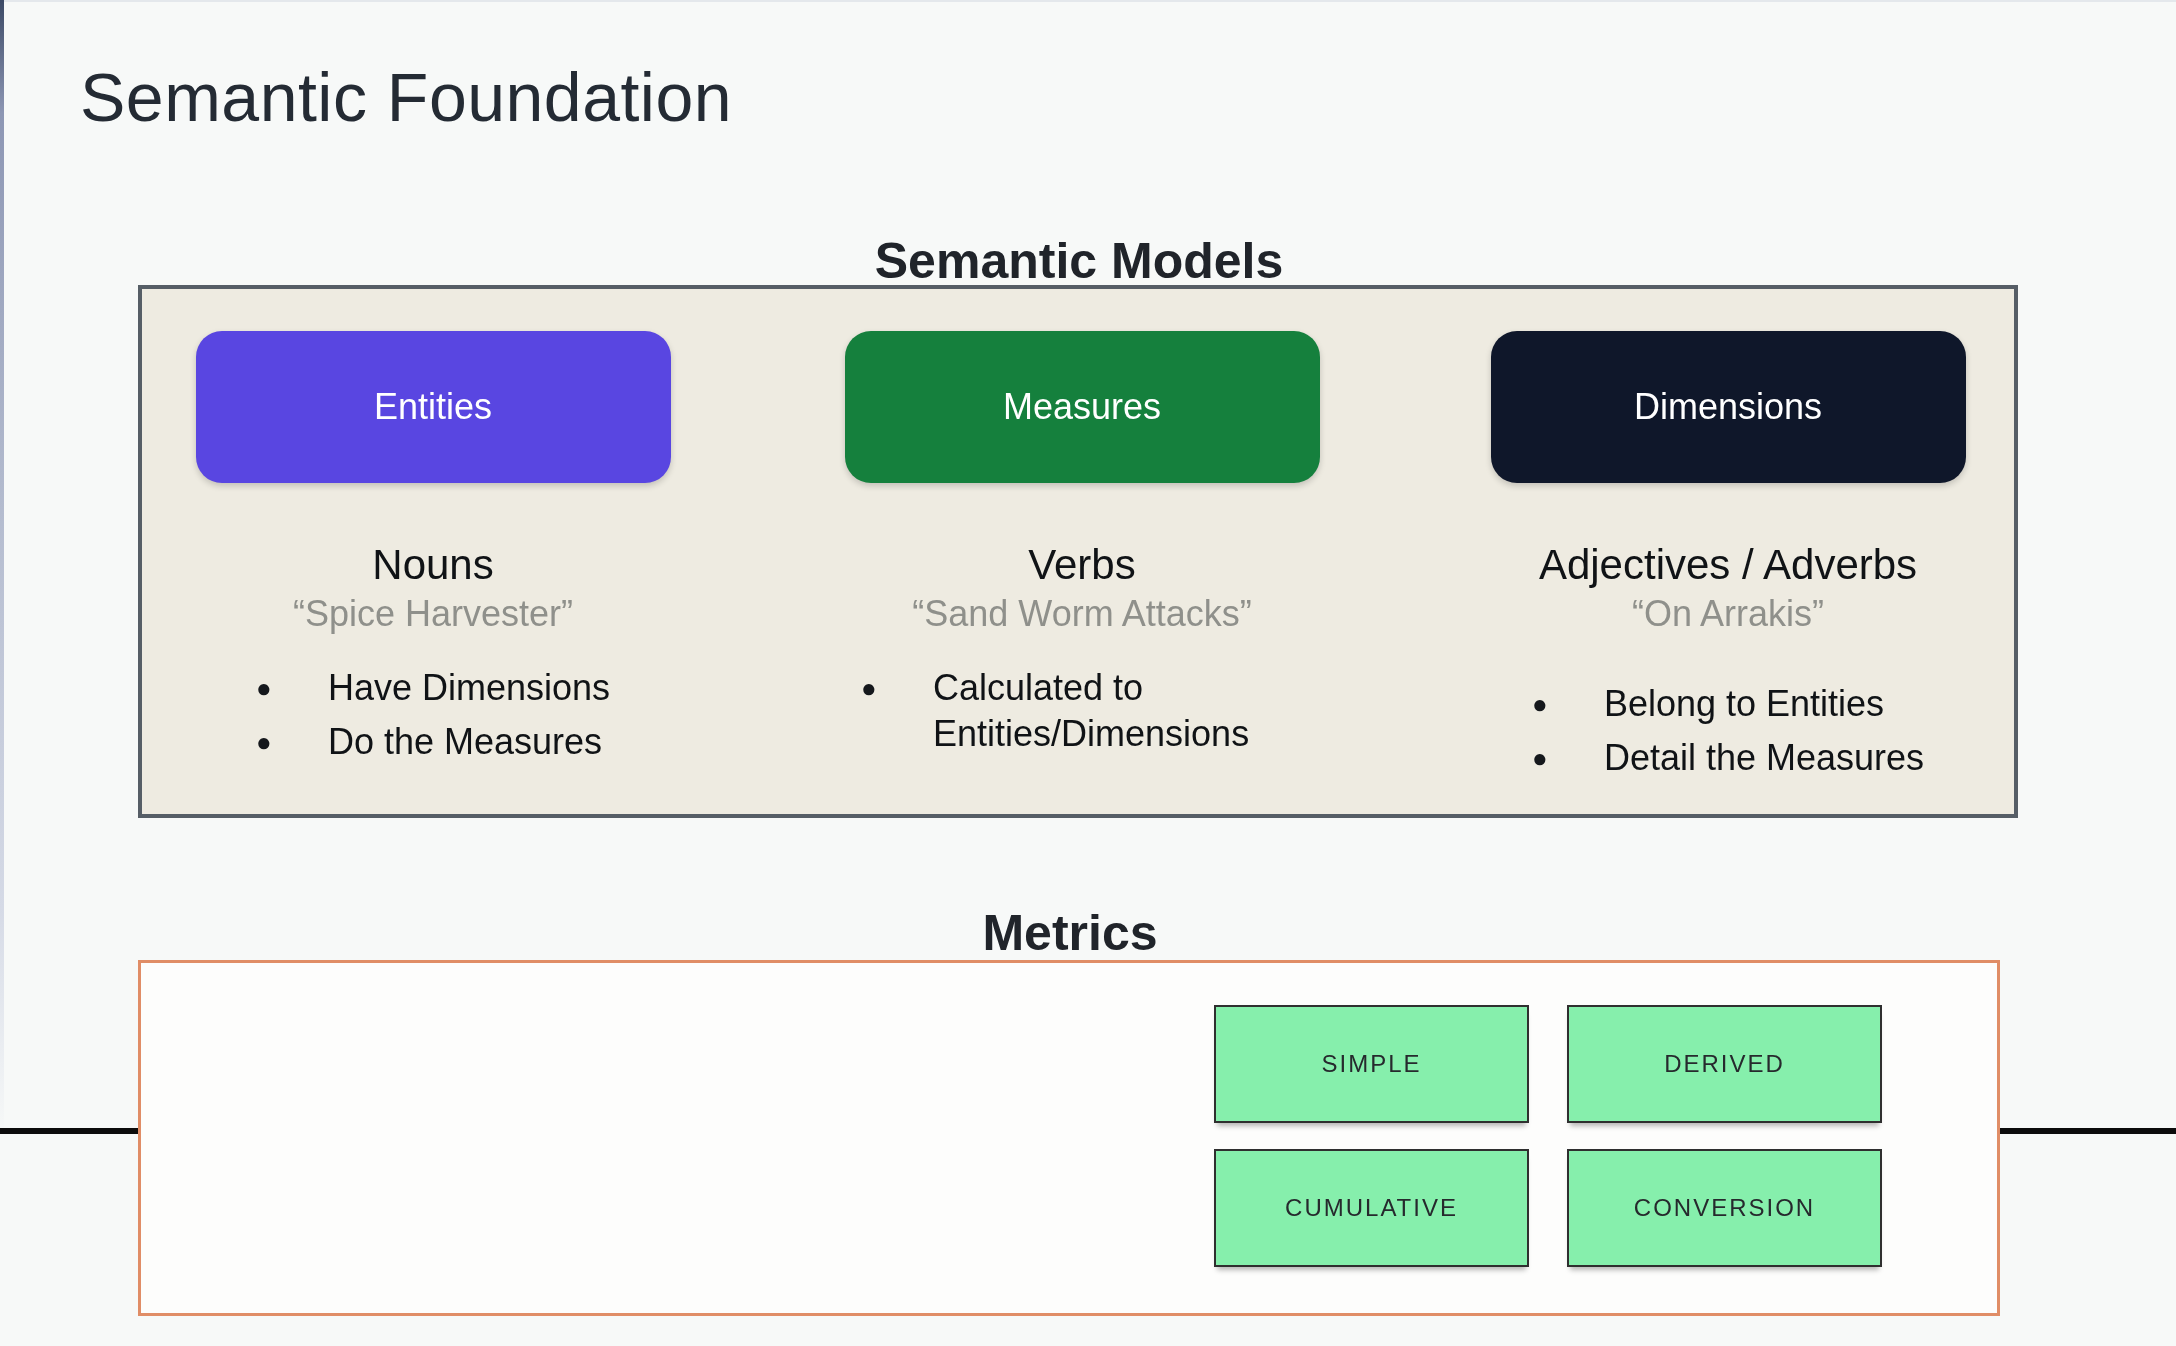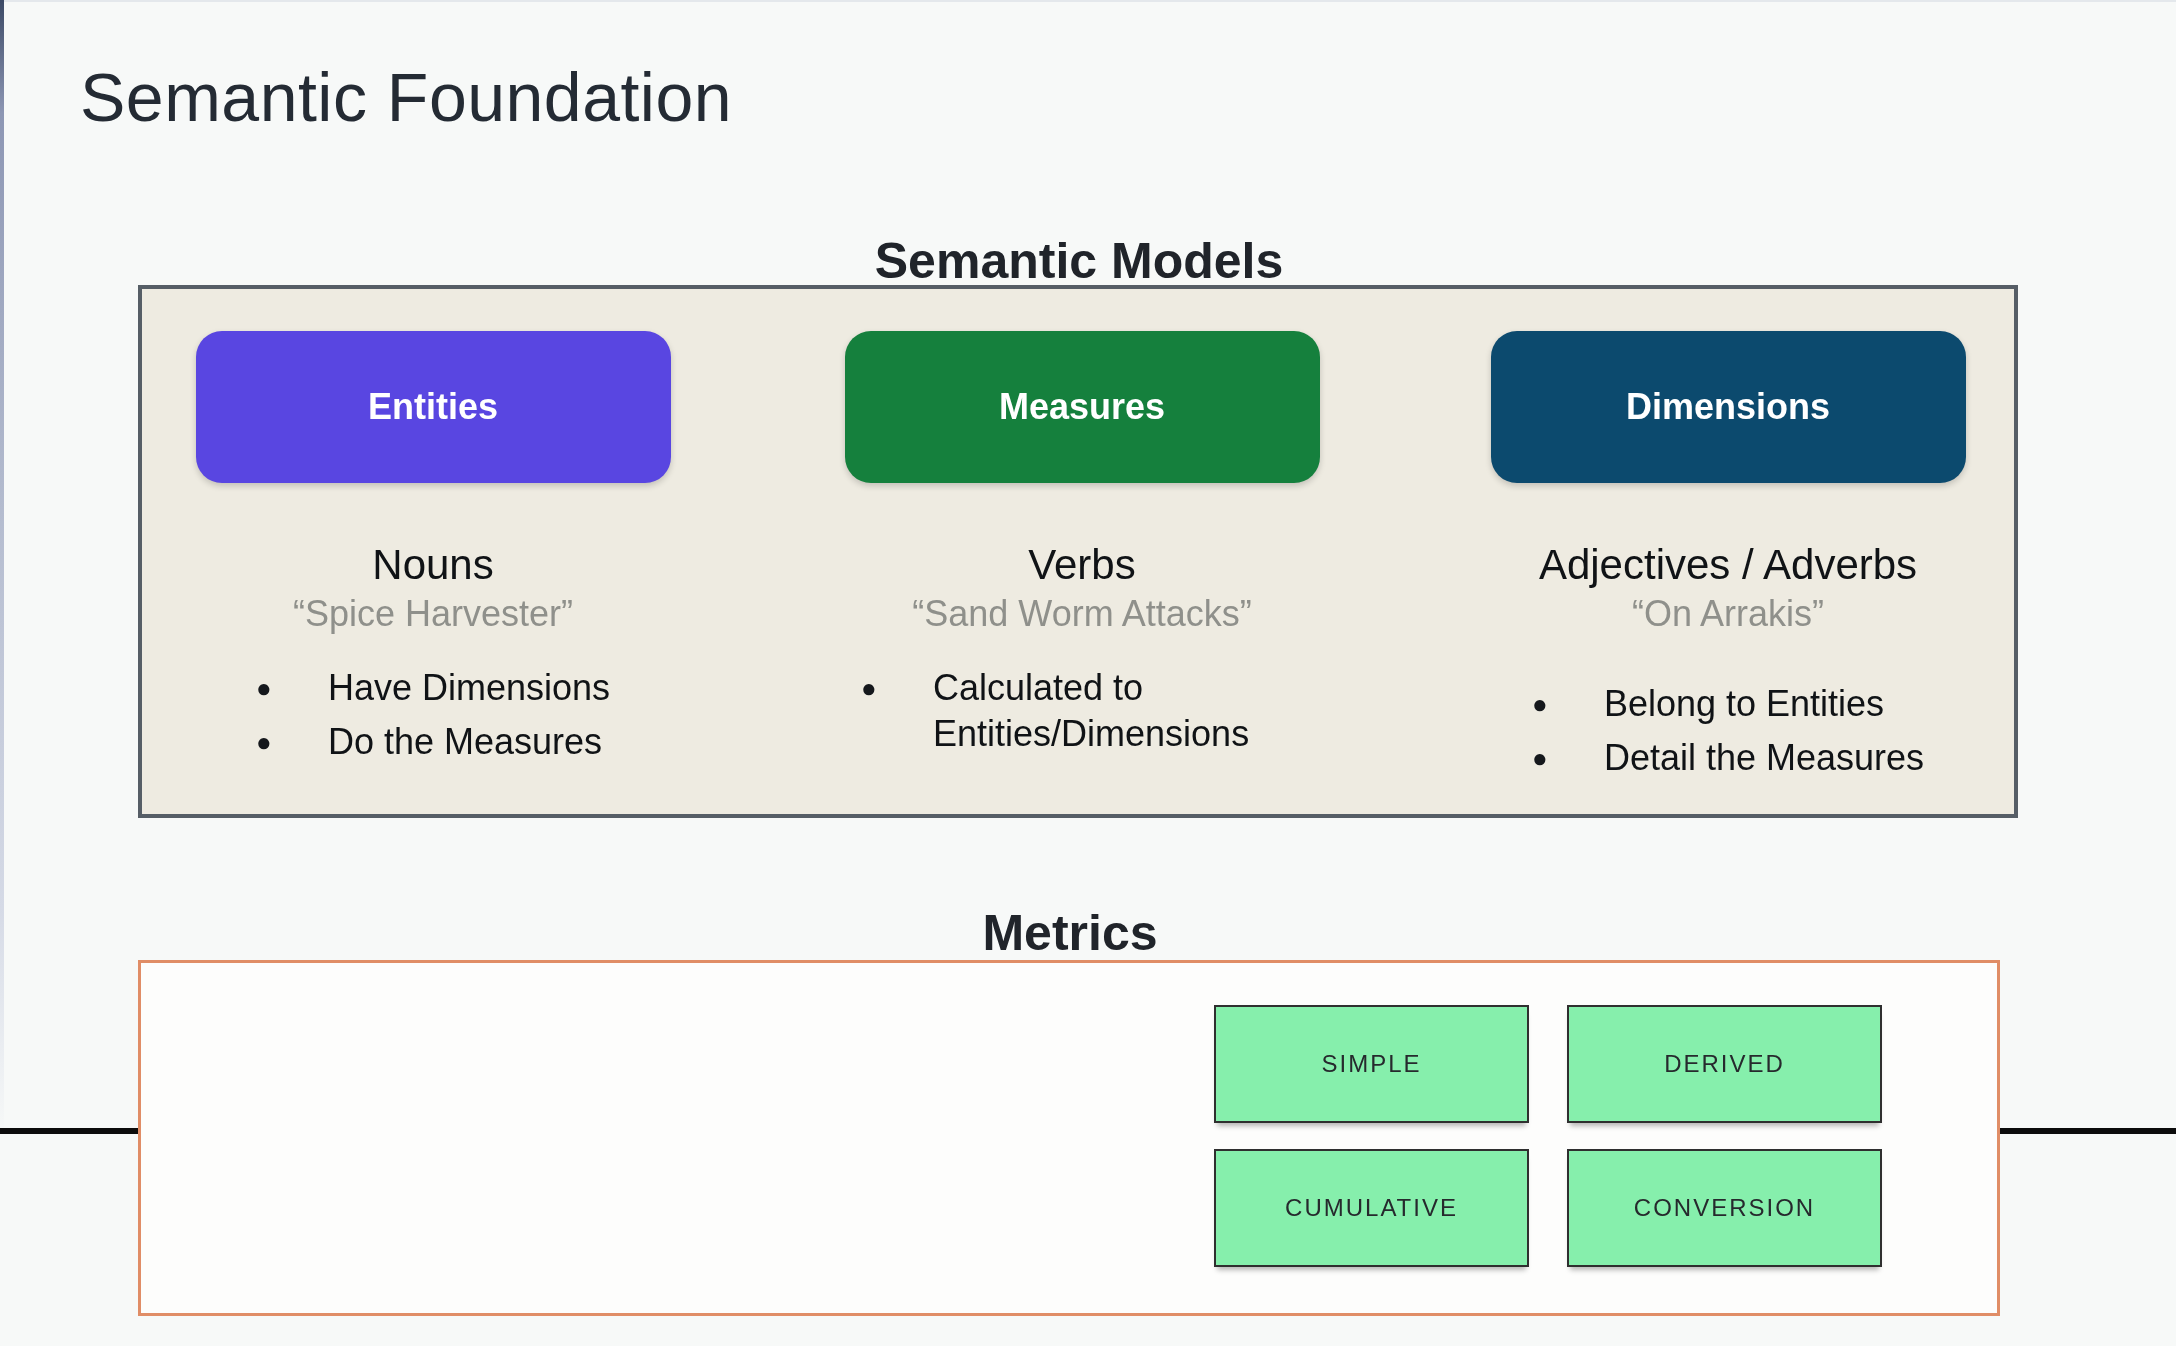--- a/index.html
+++ b/index.html
@@ -55,21 +55,21 @@
   }
   .col-entities   { left: 11px; }
   .col-measures   { left: 660px; }
   .col-dimensions { left: 1306px; }
 
   .pill {
     width: 475px; height: 152px;
     margin: 0 auto;
     border-radius: 26px;
     display: flex; align-items: center; justify-content: center;
-    color: #ffffff; font-size: 36px; font-weight: bold;
+    color: #ffffff; font-size: 36px; font-weight: normal;
     box-shadow: 0 3px 6px rgba(0,0,0,0.18);
   }
   .col-heading {
     margin-top: 60px;
     font-size: 42px; font-weight: normal; color: #101316;
     line-height: 1.05;
   }
   .col-quote {
     margin-top: 6px;
     font-size: 36px; color: #8f908b;
@@ -154,21 +154,21 @@
       <div class="col-quote">“Sand Worm Attacks”</div>
       <div class="bullets">
         <div class="bullet-row">
           <span class="bullet-dot">●</span>
           <span class="bullet-text">Calculated to Entities/Dimensions</span>
         </div>
       </div>
     </div>
 
     <div class="model-column col-dimensions">
-      <div class="pill" style="background: #0c4a6e;">Dimensions</div>
+      <div class="pill" style="background: #0f172a;">Dimensions</div>
       <div class="col-heading">Adjectives / Adverbs</div>
       <div class="col-quote">“On Arrakis”</div>
       <div class="bullets">
         <div class="bullet-row">
           <span class="bullet-dot">●</span>
           <span class="bullet-text">Belong to Entities</span>
         </div>
         <div class="bullet-row">
           <span class="bullet-dot">●</span>
           <span class="bullet-text">Detail the Measures</span>

